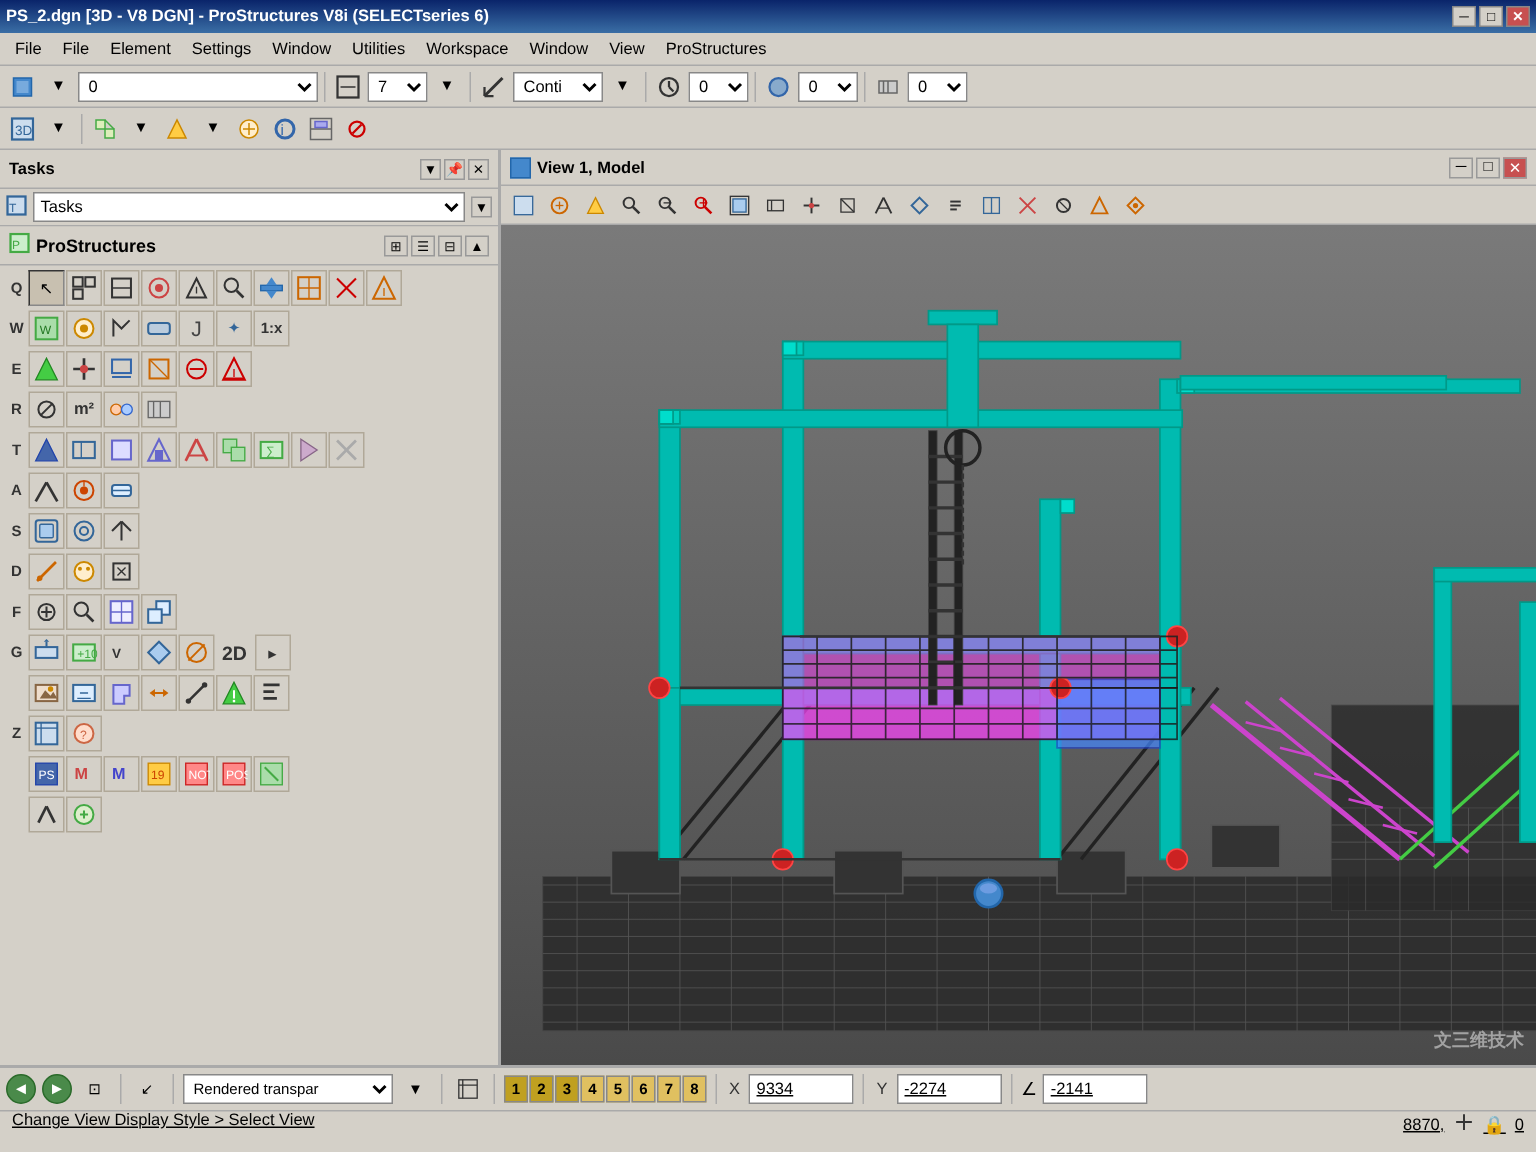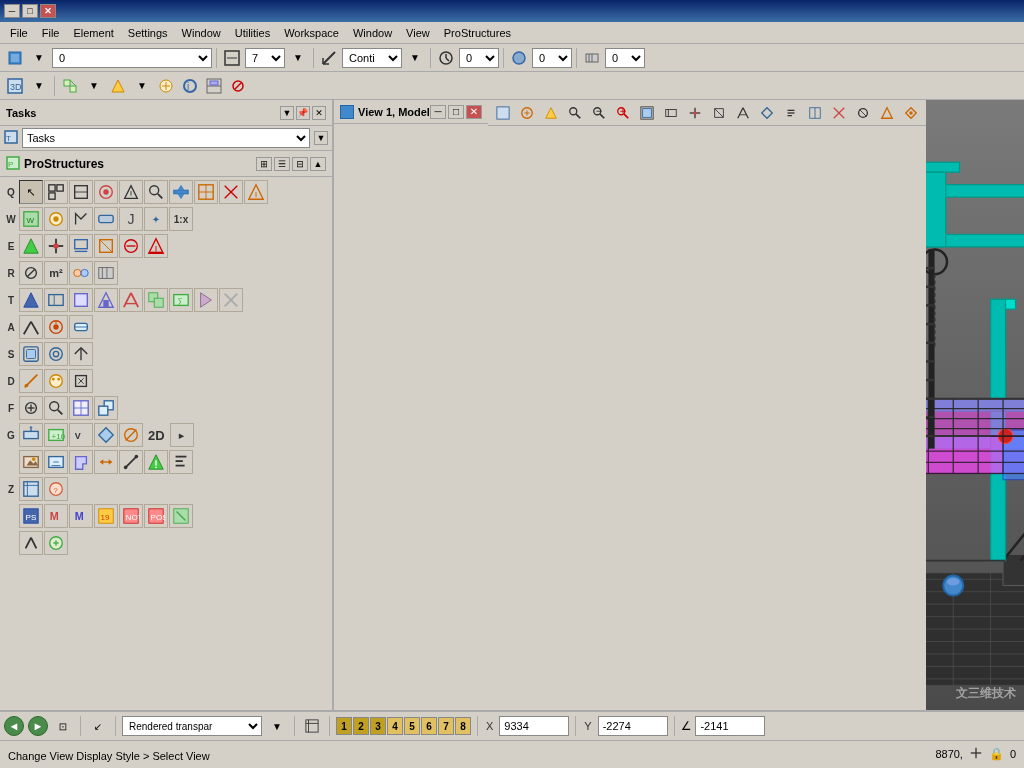--- a/index.html
+++ b/index.html
@@ -178,21 +178,21 @@
 
     
     .label-2d {
       font-weight: bold; font-size: 13px; color: #333; padding: 0 4px;
     }
 
     
     #viewport-area {
       flex: 1;
       display: flex;
-      flex-direction: row;
+      flex-direction: column;
     }
     #viewport-title-bar {
       background: #d4d0c8;
       border-bottom: 1px solid #aaa;
       height: 24px;
       display: flex;
       align-items: center;
       padding: 0 6px;
       justify-content: space-between;
     }
@@ -274,32 +274,34 @@
       cursor: pointer;
     }
     .view-num.active { background: #c0a020; }
     .coord-label { font-size: 11px; color: #333; padding: 0 2px; }
     .coord-input {
       width: 70px; height: 20px;
       border: 1px solid #888;
       background: white;
       font-size: 11px;
       padding: 0 4px;
+      text-decoration: underline;
     }
     .angle-icon { font-size: 12px; }
 
     
     #message-bar {
       background: #d4d0c8;
       border-top: 1px solid #aaa;
       height: 22px;
       display: flex;
-      align-items: flex-end;
+      align-items: flex-start;
       padding: 0 8px;
       font-size: 11px;
+      text-decoration: underline;
     }
     .msg-coord {
       margin-left: auto;
       display: flex; align-items: center; gap: 6px;
     }
     .msg-coord-val { font-size: 11px; }
     .lock-icon { font-size: 12px; }
 
     
     #watermark {
@@ -309,20 +311,21 @@
       color: rgba(200,200,200,0.7);
       font-size: 12px;
       font-weight: bold;
       pointer-events: none;
     }
   </style>
 </head>
 <body>
 
 <div id="title-bar">
+  <span>PS_2.dgn [3D - V8 DGN] - ProStructures V8i (SELECTseries 6)</span>
   <div id="title-bar-controls">
     <div class="title-btn">─</div>
     <div class="title-btn">□</div>
     <div class="title-btn close">✕</div>
   </div>
 </div>
 
 <div id="menu-bar">
   <span class="menu-item">File</span>
   <span class="menu-item">File</span>

